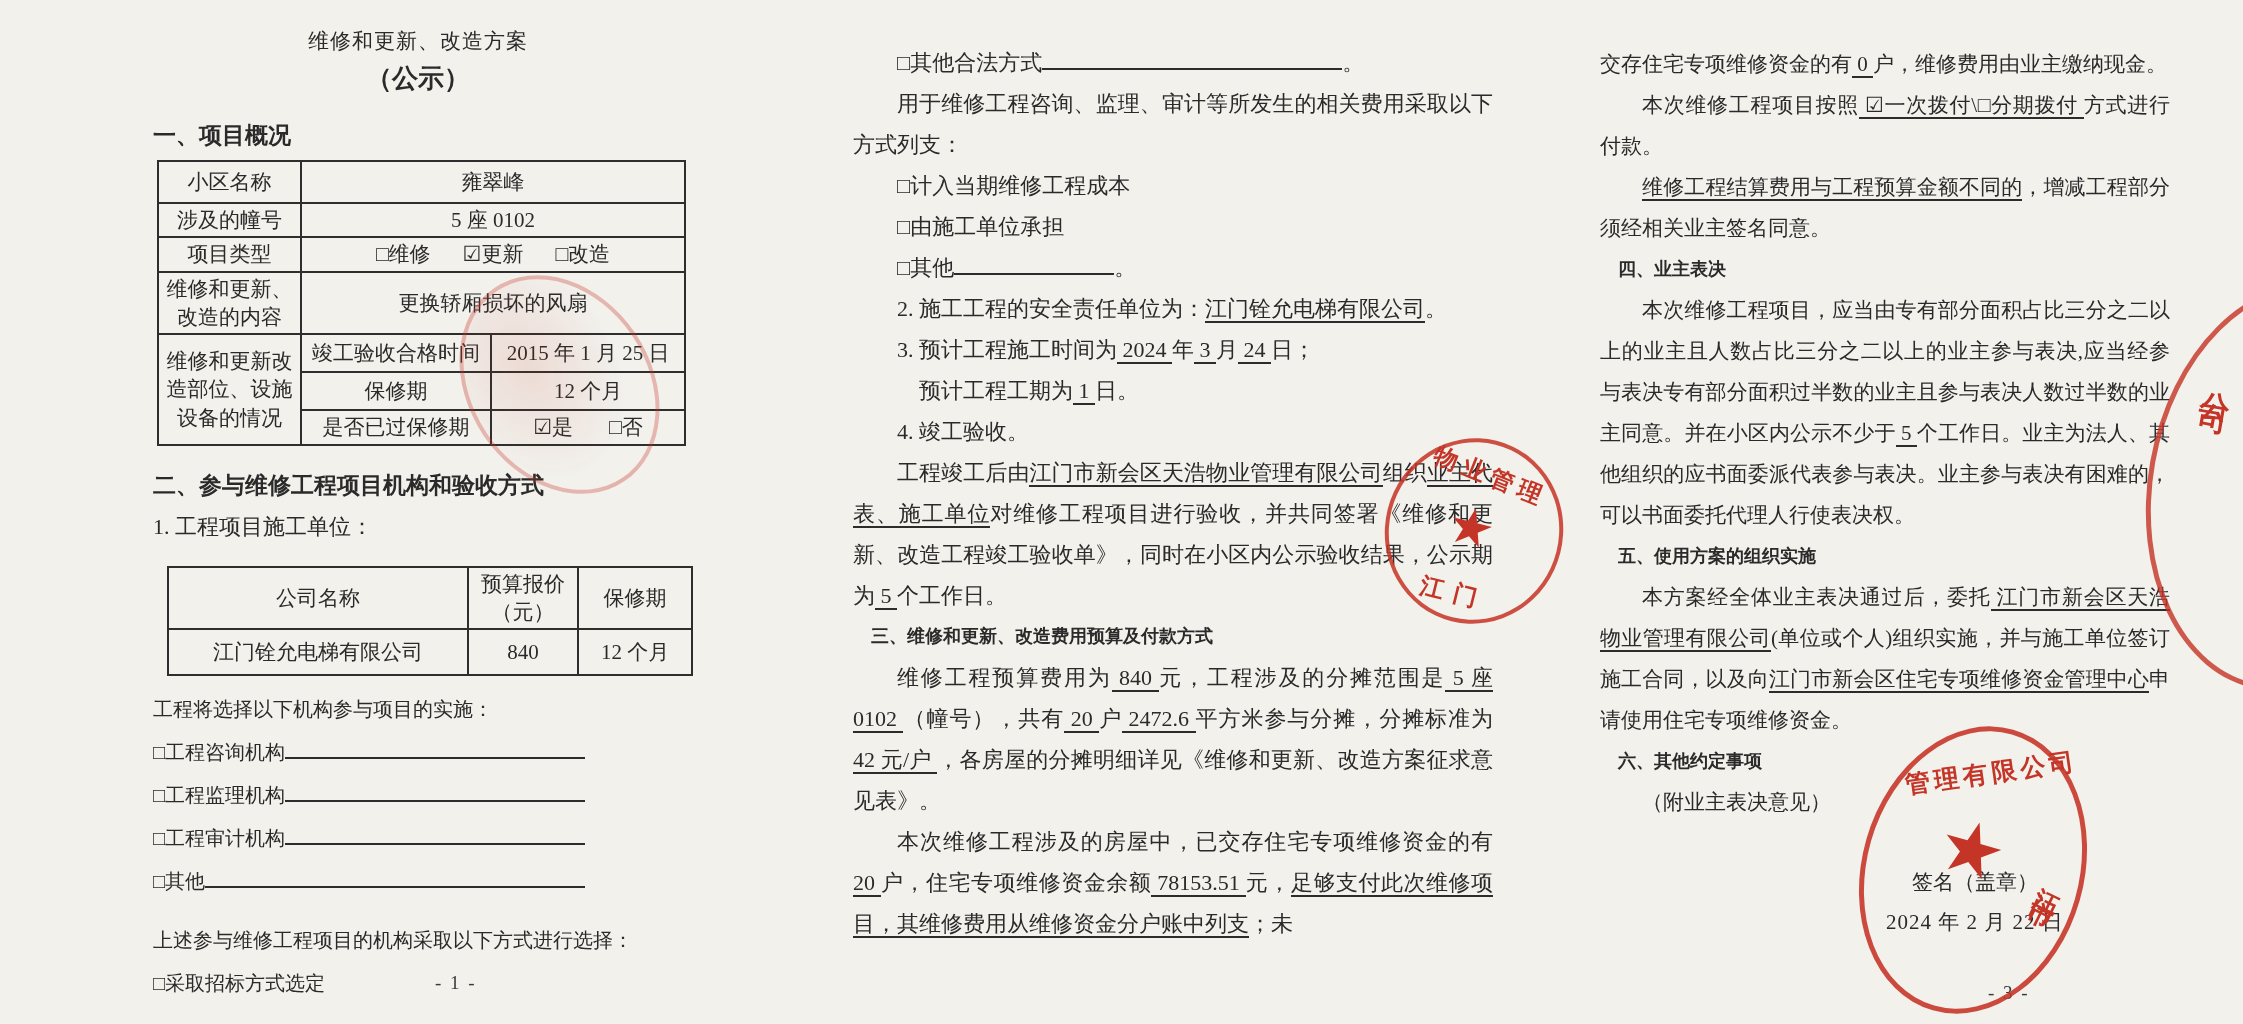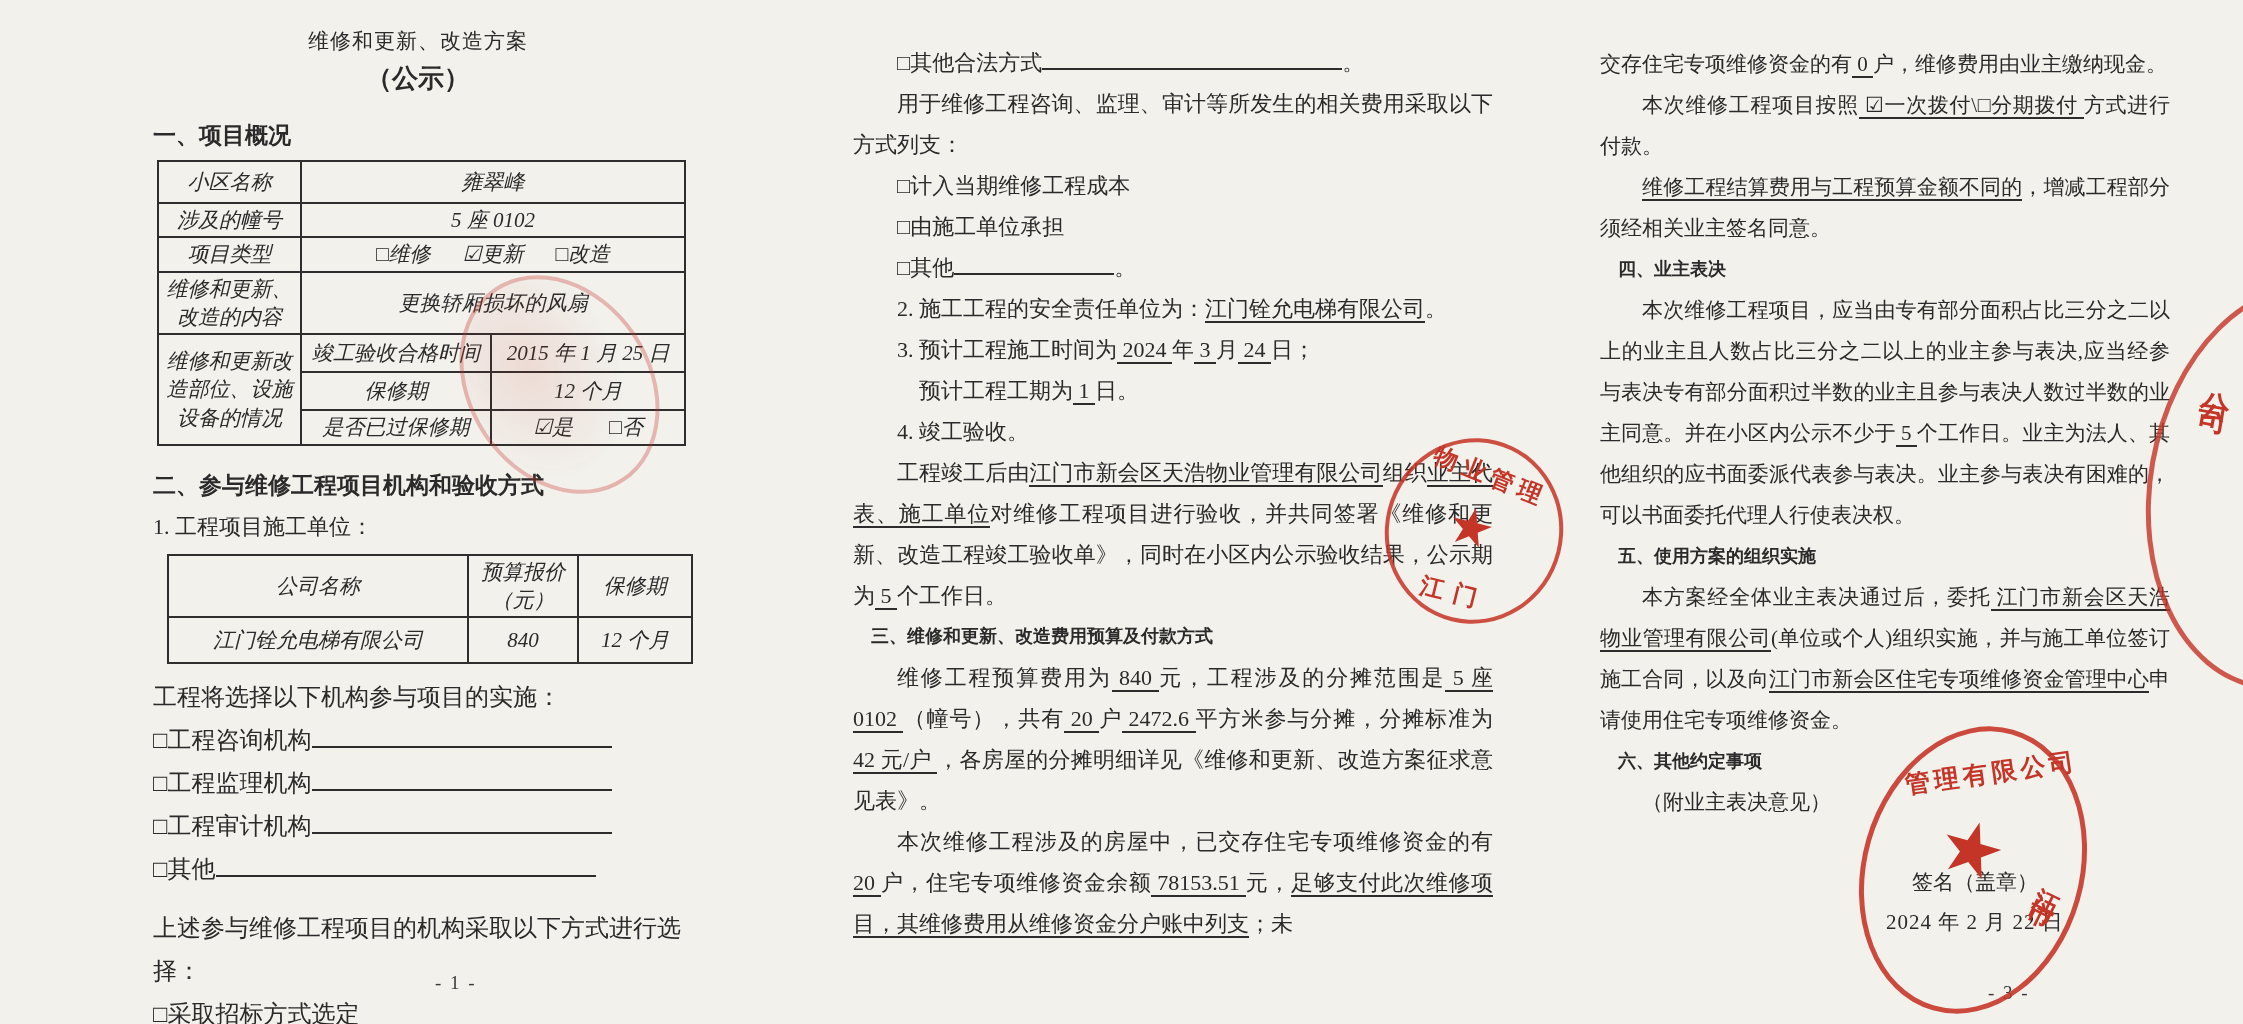--- a/index.html
+++ b/index.html
@@ -15,27 +15,27 @@
   #p3{left:1600px;width:570px;padding-top:44px;font-size:21px;line-height:41px;text-align:justify;}
 
   .doc-title{font-size:21px;font-weight:normal;text-align:center;line-height:1.3;letter-spacing:1px;}
   .doc-subtitle{font-size:26px;font-weight:bold;text-align:center;margin-top:6px;}
   .sec-h{font-family:"Liberation Sans","DejaVu Sans",sans-serif;font-weight:bold;font-size:23px;line-height:1.2;}
   #p1 .sec-h{margin-top:26px;}
   .p-line{font-size:22px;line-height:1.3;}
 
   table{border-collapse:collapse;table-layout:fixed;}
   td{border:2px solid #2e2e2e;text-align:center;vertical-align:middle;
-     font-size:21px;line-height:1.35;padding:2px 4px;word-break:break-all;font-style:italic;}
+     font-size:21px;line-height:1.35;padding:2px 4px;word-break:break-all;}
   #overview-table{width:527px;margin:10px 0 0 4px;}
-  #contractor-table{width:524px;margin:12px 0 0 14px;padding-left:7px;}
+  #contractor-table{width:524px;margin:24px 0 0 14px;padding-left:7px;}
   .cb-row span{margin:0 16px;}
   .cb-pair span{margin:0 18px;}
 
-  .flow{font-size:24px;line-height:43px;}
+  .flow{font-size:20px;line-height:43px;}
   .ind{text-indent:2em;}
   p{margin:0;}
   .u{border-bottom:2px solid #2c2c2c;}
   .blank{display:inline-block;height:1.05em;vertical-align:baseline;border-bottom:2px solid #2c2c2c;}
   #p2 .sec-h,#p3 .sec-h{font-size:18px;line-height:41px;text-indent:1em;}
 
   .abs{position:absolute;}
   .pagenum{font-size:19px;color:#3a3a3a;letter-spacing:2px;}
 
   

